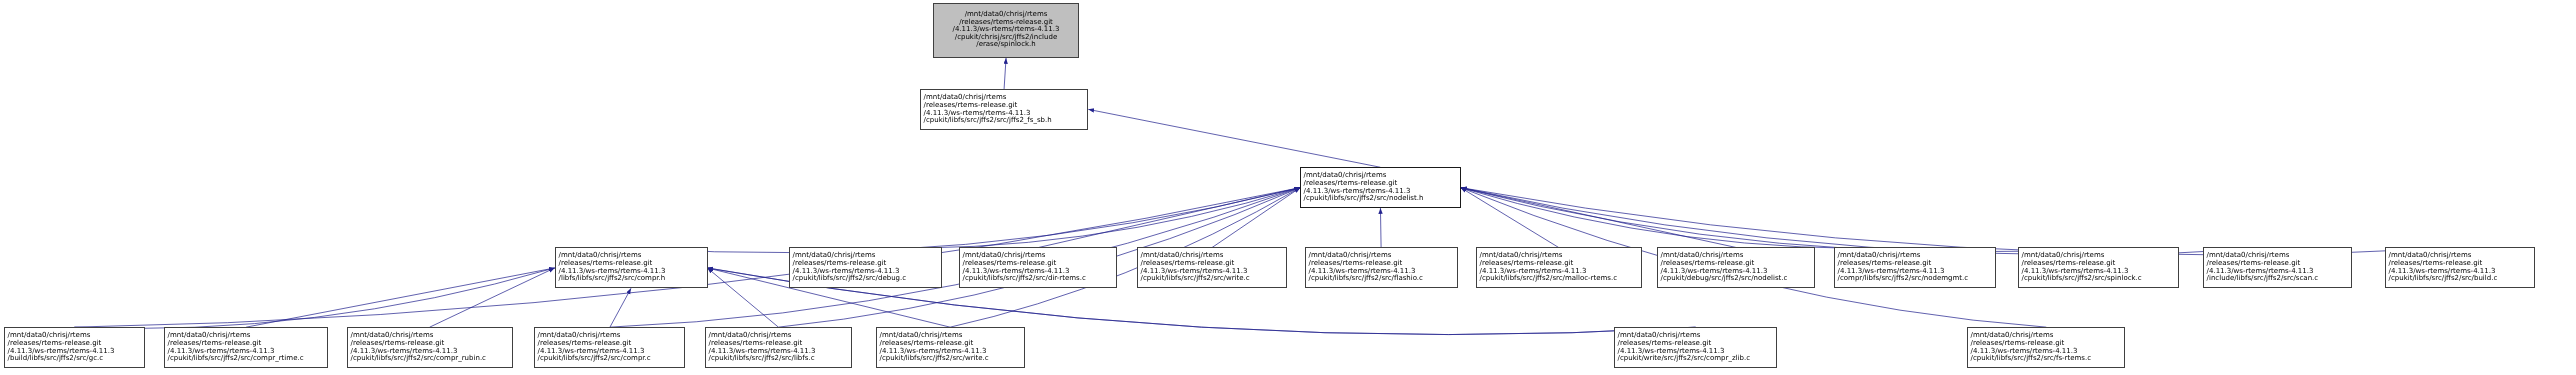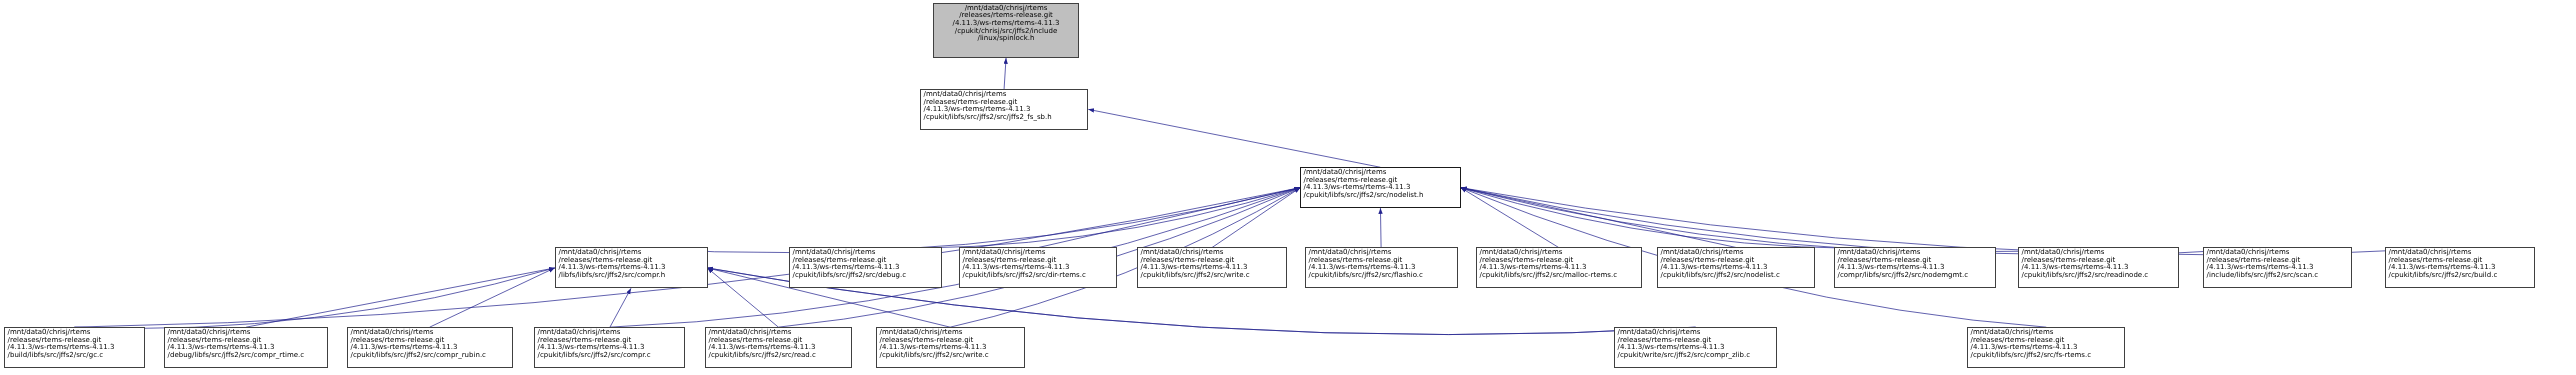--- a/index.html
+++ b/index.html
@@ -14,20 +14,21 @@
   }
   #edges{position:absolute;left:0;top:0;width:2576px;height:376px;pointer-events:none;}
   .node{
     position:absolute;
     box-sizing:border-box;
     background:#ffffff;
     border:0.7px solid #404040;
     color:#000000;
     display:flex;
     flex-direction:column;
+    justify-content:center;
     padding:1.3px 2.6px;
     white-space:pre;
     overflow:hidden;
   }
   .node.root{background:#bfbfbf;border:0.7px solid #404040;}
   .node.hub{border:0.7px solid #1a1a1a;}
   .node .ln{display:block;line-height:1.08;}
   .node.center .ln{text-align:center;}
 </style>
 </head>
@@ -60,36 +61,36 @@
       <path d="M1183,497 L1075,407" stroke="#24248f" stroke-width="1.1" fill="none" marker-end="url(#ah)"></path>
       <path d="M1444,497 L1075,407" stroke="#24248f" stroke-width="1.1" fill="none" marker-end="url(#ah)"></path>
       <path d="M2577,497 Q1826,542 1075,407" stroke="#24248f" stroke-width="1.1" fill="none" marker-end="url(#ah)"></path>
       <path d="M3110,497 Q2665,463.2857142857143 2220,285" stroke="#24248f" stroke-width="1.1" fill="none" marker-end="url(#ah)"></path>
       <path d="M113,497 Q1044.5,481 1976,285" stroke="#24248f" stroke-width="1.1" fill="none" marker-end="url(#ah)"></path>
       <path d="M927,497 Q1451.5,474.6428571428571 1976,285" stroke="#24248f" stroke-width="1.1" fill="none" marker-end="url(#ah)"></path>
       <path d="M1183,497 Q1579.5,456.3571428571429 1976,285" stroke="#24248f" stroke-width="1.1" fill="none" marker-end="url(#ah)"></path>
       <path d="M1444,497 Q1710,437.7142857142857 1976,285" stroke="#24248f" stroke-width="1.1" fill="none" marker-end="url(#ah)"></path>
       <path d="M2577,497 Q1826,542 1075,407" stroke="#24248f" stroke-width="1.1" fill="none" marker-end="url(#ah)"></path>
     </svg>
-<div class="node root center" style="left: 933px; top: 2.6px; width: 146px; height: 55px; font-size: 7px; background: rgb(191, 191, 191);"><span class="ln">/mnt/data0/chrisj/rtems</span><span class="ln">/releases/rtems-release.git</span><span class="ln">/4.11.3/ws-rtems/rtems-4.11.3</span><span class="ln">/cpukit/chrisj/src/jffs2/include</span><span class="ln">/linux/spinlock.h</span></div>
+<div class="node root center" style="left: 933px; top: 2.6px; width: 146px; height: 55px; font-size: 7px; background: rgb(191, 191, 191);"><span class="ln">/mnt/data0/chrisj/rtems</span><span class="ln">/releases/rtems-release.git</span><span class="ln">/4.11.3/ws-rtems/rtems-4.11.3</span><span class="ln">/cpukit/chrisj/src/jffs2/include</span><span class="ln">/erase/spinlock.h</span></div>
     <div class="node plain" style="left: 920px; top: 89px; width: 168px; height: 41px; font-size: 7px;"><span class="ln">/mnt/data0/chrisj/rtems</span><span class="ln">/releases/rtems-release.git</span><span class="ln">/4.11.3/ws-rtems/rtems-4.11.3</span><span class="ln">/cpukit/libfs/src/jffs2/src/jffs2_fs_sb.h</span></div>
     <div class="node hub" style="left: 1300px; top: 167px; width: 161px; height: 41px; font-size: 7px;"><span class="ln">/mnt/data0/chrisj/rtems</span><span class="ln">/releases/rtems-release.git</span><span class="ln">/4.11.3/ws-rtems/rtems-4.11.3</span><span class="ln">/cpukit/libfs/src/jffs2/src/nodelist.h</span></div>
     <div class="node plain" style="left: 555px; top: 247px; width: 153px; height: 41px; font-size: 7px;"><span class="ln">/mnt/data0/chrisj/rtems</span><span class="ln">/releases/rtems-release.git</span><span class="ln">/4.11.3/ws-rtems/rtems-4.11.3</span><span class="ln">/libfs/libfs/src/jffs2/src/compr.h</span></div>
     <div class="node plain" style="left: 789px; top: 247px; width: 153px; height: 41px; font-size: 7px;"><span class="ln">/mnt/data0/chrisj/rtems</span><span class="ln">/releases/rtems-release.git</span><span class="ln">/4.11.3/ws-rtems/rtems-4.11.3</span><span class="ln">/cpukit/libfs/src/jffs2/src/debug.c</span></div>
     <div class="node plain" style="left: 959px; top: 247px; width: 158px; height: 41px; font-size: 7px;"><span class="ln">/mnt/data0/chrisj/rtems</span><span class="ln">/releases/rtems-release.git</span><span class="ln">/4.11.3/ws-rtems/rtems-4.11.3</span><span class="ln">/cpukit/libfs/src/jffs2/src/dir-rtems.c</span></div>
     <div class="node plain" style="left: 1137px; top: 247px; width: 150px; height: 41px; font-size: 7px;"><span class="ln">/mnt/data0/chrisj/rtems</span><span class="ln">/releases/rtems-release.git</span><span class="ln">/4.11.3/ws-rtems/rtems-4.11.3</span><span class="ln">/cpukit/libfs/src/jffs2/src/write.c</span></div>
     <div class="node plain" style="left: 1305px; top: 247px; width: 153px; height: 41px; font-size: 7px;"><span class="ln">/mnt/data0/chrisj/rtems</span><span class="ln">/releases/rtems-release.git</span><span class="ln">/4.11.3/ws-rtems/rtems-4.11.3</span><span class="ln">/cpukit/libfs/src/jffs2/src/flashio.c</span></div>
     <div class="node plain" style="left: 1476px; top: 247px; width: 166px; height: 41px; font-size: 7px;"><span class="ln">/mnt/data0/chrisj/rtems</span><span class="ln">/releases/rtems-release.git</span><span class="ln">/4.11.3/ws-rtems/rtems-4.11.3</span><span class="ln">/cpukit/libfs/src/jffs2/src/malloc-rtems.c</span></div>
-    <div class="node plain" style="left: 1657px; top: 247px; width: 158px; height: 41px; font-size: 7px;"><span class="ln">/mnt/data0/chrisj/rtems</span><span class="ln">/releases/rtems-release.git</span><span class="ln">/4.11.3/ws-rtems/rtems-4.11.3</span><span class="ln">/cpukit/libfs/src/jffs2/src/nodelist.c</span></div>
+    <div class="node plain" style="left: 1657px; top: 247px; width: 158px; height: 41px; font-size: 7px;"><span class="ln">/mnt/data0/chrisj/rtems</span><span class="ln">/releases/rtems-release.git</span><span class="ln">/4.11.3/ws-rtems/rtems-4.11.3</span><span class="ln">/cpukit/debug/src/jffs2/src/nodelist.c</span></div>
     <div class="node plain" style="left: 1834px; top: 247px; width: 162px; height: 41px; font-size: 7px;"><span class="ln">/mnt/data0/chrisj/rtems</span><span class="ln">/releases/rtems-release.git</span><span class="ln">/4.11.3/ws-rtems/rtems-4.11.3</span><span class="ln">/compr/libfs/src/jffs2/src/nodemgmt.c</span></div>
-    <div class="node plain" style="left: 2018px; top: 247px; width: 161px; height: 41px; font-size: 7px;"><span class="ln">/mnt/data0/chrisj/rtems</span><span class="ln">/releases/rtems-release.git</span><span class="ln">/4.11.3/ws-rtems/rtems-4.11.3</span><span class="ln">/cpukit/libfs/src/jffs2/src/readinode.c</span></div>
+    <div class="node plain" style="left: 2018px; top: 247px; width: 161px; height: 41px; font-size: 7px;"><span class="ln">/mnt/data0/chrisj/rtems</span><span class="ln">/releases/rtems-release.git</span><span class="ln">/4.11.3/ws-rtems/rtems-4.11.3</span><span class="ln">/cpukit/libfs/src/jffs2/src/spinlock.c</span></div>
     <div class="node plain" style="left: 2203px; top: 247px; width: 149px; height: 41px; font-size: 7px;"><span class="ln">/mnt/data0/chrisj/rtems</span><span class="ln">/releases/rtems-release.git</span><span class="ln">/4.11.3/ws-rtems/rtems-4.11.3</span><span class="ln">/include/libfs/src/jffs2/src/scan.c</span></div>
     <div class="node plain" style="left: 2385px; top: 247px; width: 150px; height: 41px; font-size: 7px;"><span class="ln">/mnt/data0/chrisj/rtems</span><span class="ln">/releases/rtems-release.git</span><span class="ln">/4.11.3/ws-rtems/rtems-4.11.3</span><span class="ln">/cpukit/libfs/src/jffs2/src/build.c</span></div>
     <div class="node plain" style="left: 4px; top: 327px; width: 141px; height: 41px; font-size: 7px;"><span class="ln">/mnt/data0/chrisj/rtems</span><span class="ln">/releases/rtems-release.git</span><span class="ln">/4.11.3/ws-rtems/rtems-4.11.3</span><span class="ln">/build/libfs/src/jffs2/src/gc.c</span></div>
-    <div class="node plain" style="left: 164px; top: 327px; width: 164px; height: 41px; font-size: 7px;"><span class="ln">/mnt/data0/chrisj/rtems</span><span class="ln">/releases/rtems-release.git</span><span class="ln">/4.11.3/ws-rtems/rtems-4.11.3</span><span class="ln">/debug/libfs/src/jffs2/src/compr_rtime.c</span></div>
+    <div class="node plain" style="left: 164px; top: 327px; width: 164px; height: 41px; font-size: 7px;"><span class="ln">/mnt/data0/chrisj/rtems</span><span class="ln">/releases/rtems-release.git</span><span class="ln">/4.11.3/ws-rtems/rtems-4.11.3</span><span class="ln">/cpukit/libfs/src/jffs2/src/compr_rtime.c</span></div>
     <div class="node plain" style="left: 347px; top: 327px; width: 166px; height: 41px; font-size: 7px;"><span class="ln">/mnt/data0/chrisj/rtems</span><span class="ln">/releases/rtems-release.git</span><span class="ln">/4.11.3/ws-rtems/rtems-4.11.3</span><span class="ln">/cpukit/libfs/src/jffs2/src/compr_rubin.c</span></div>
     <div class="node plain" style="left: 534px; top: 327px; width: 151px; height: 41px; font-size: 7px;"><span class="ln">/mnt/data0/chrisj/rtems</span><span class="ln">/releases/rtems-release.git</span><span class="ln">/4.11.3/ws-rtems/rtems-4.11.3</span><span class="ln">/cpukit/libfs/src/jffs2/src/compr.c</span></div>
-    <div class="node plain" style="left: 705px; top: 327px; width: 147px; height: 41px; font-size: 7px;"><span class="ln">/mnt/data0/chrisj/rtems</span><span class="ln">/releases/rtems-release.git</span><span class="ln">/4.11.3/ws-rtems/rtems-4.11.3</span><span class="ln">/cpukit/libfs/src/jffs2/src/read.c</span></div>
+    <div class="node plain" style="left: 705px; top: 327px; width: 147px; height: 41px; font-size: 7px;"><span class="ln">/mnt/data0/chrisj/rtems</span><span class="ln">/releases/rtems-release.git</span><span class="ln">/4.11.3/ws-rtems/rtems-4.11.3</span><span class="ln">/cpukit/libfs/src/jffs2/src/libfs.c</span></div>
     <div class="node plain" style="left: 876px; top: 327px; width: 149px; height: 41px; font-size: 7px;"><span class="ln">/mnt/data0/chrisj/rtems</span><span class="ln">/releases/rtems-release.git</span><span class="ln">/4.11.3/ws-rtems/rtems-4.11.3</span><span class="ln">/cpukit/libfs/src/jffs2/src/write.c</span></div>
     <div class="node plain" style="left: 1614px; top: 327px; width: 163px; height: 41px; font-size: 7px;"><span class="ln">/mnt/data0/chrisj/rtems</span><span class="ln">/releases/rtems-release.git</span><span class="ln">/4.11.3/ws-rtems/rtems-4.11.3</span><span class="ln">/cpukit/write/src/jffs2/src/compr_zlib.c</span></div>
     <div class="node plain" style="left: 1967px; top: 327px; width: 158px; height: 41px; font-size: 7px;"><span class="ln">/mnt/data0/chrisj/rtems</span><span class="ln">/releases/rtems-release.git</span><span class="ln">/4.11.3/ws-rtems/rtems-4.11.3</span><span class="ln">/cpukit/libfs/src/jffs2/src/fs-rtems.c</span></div>
   </div>
 
 
 </body></html>

